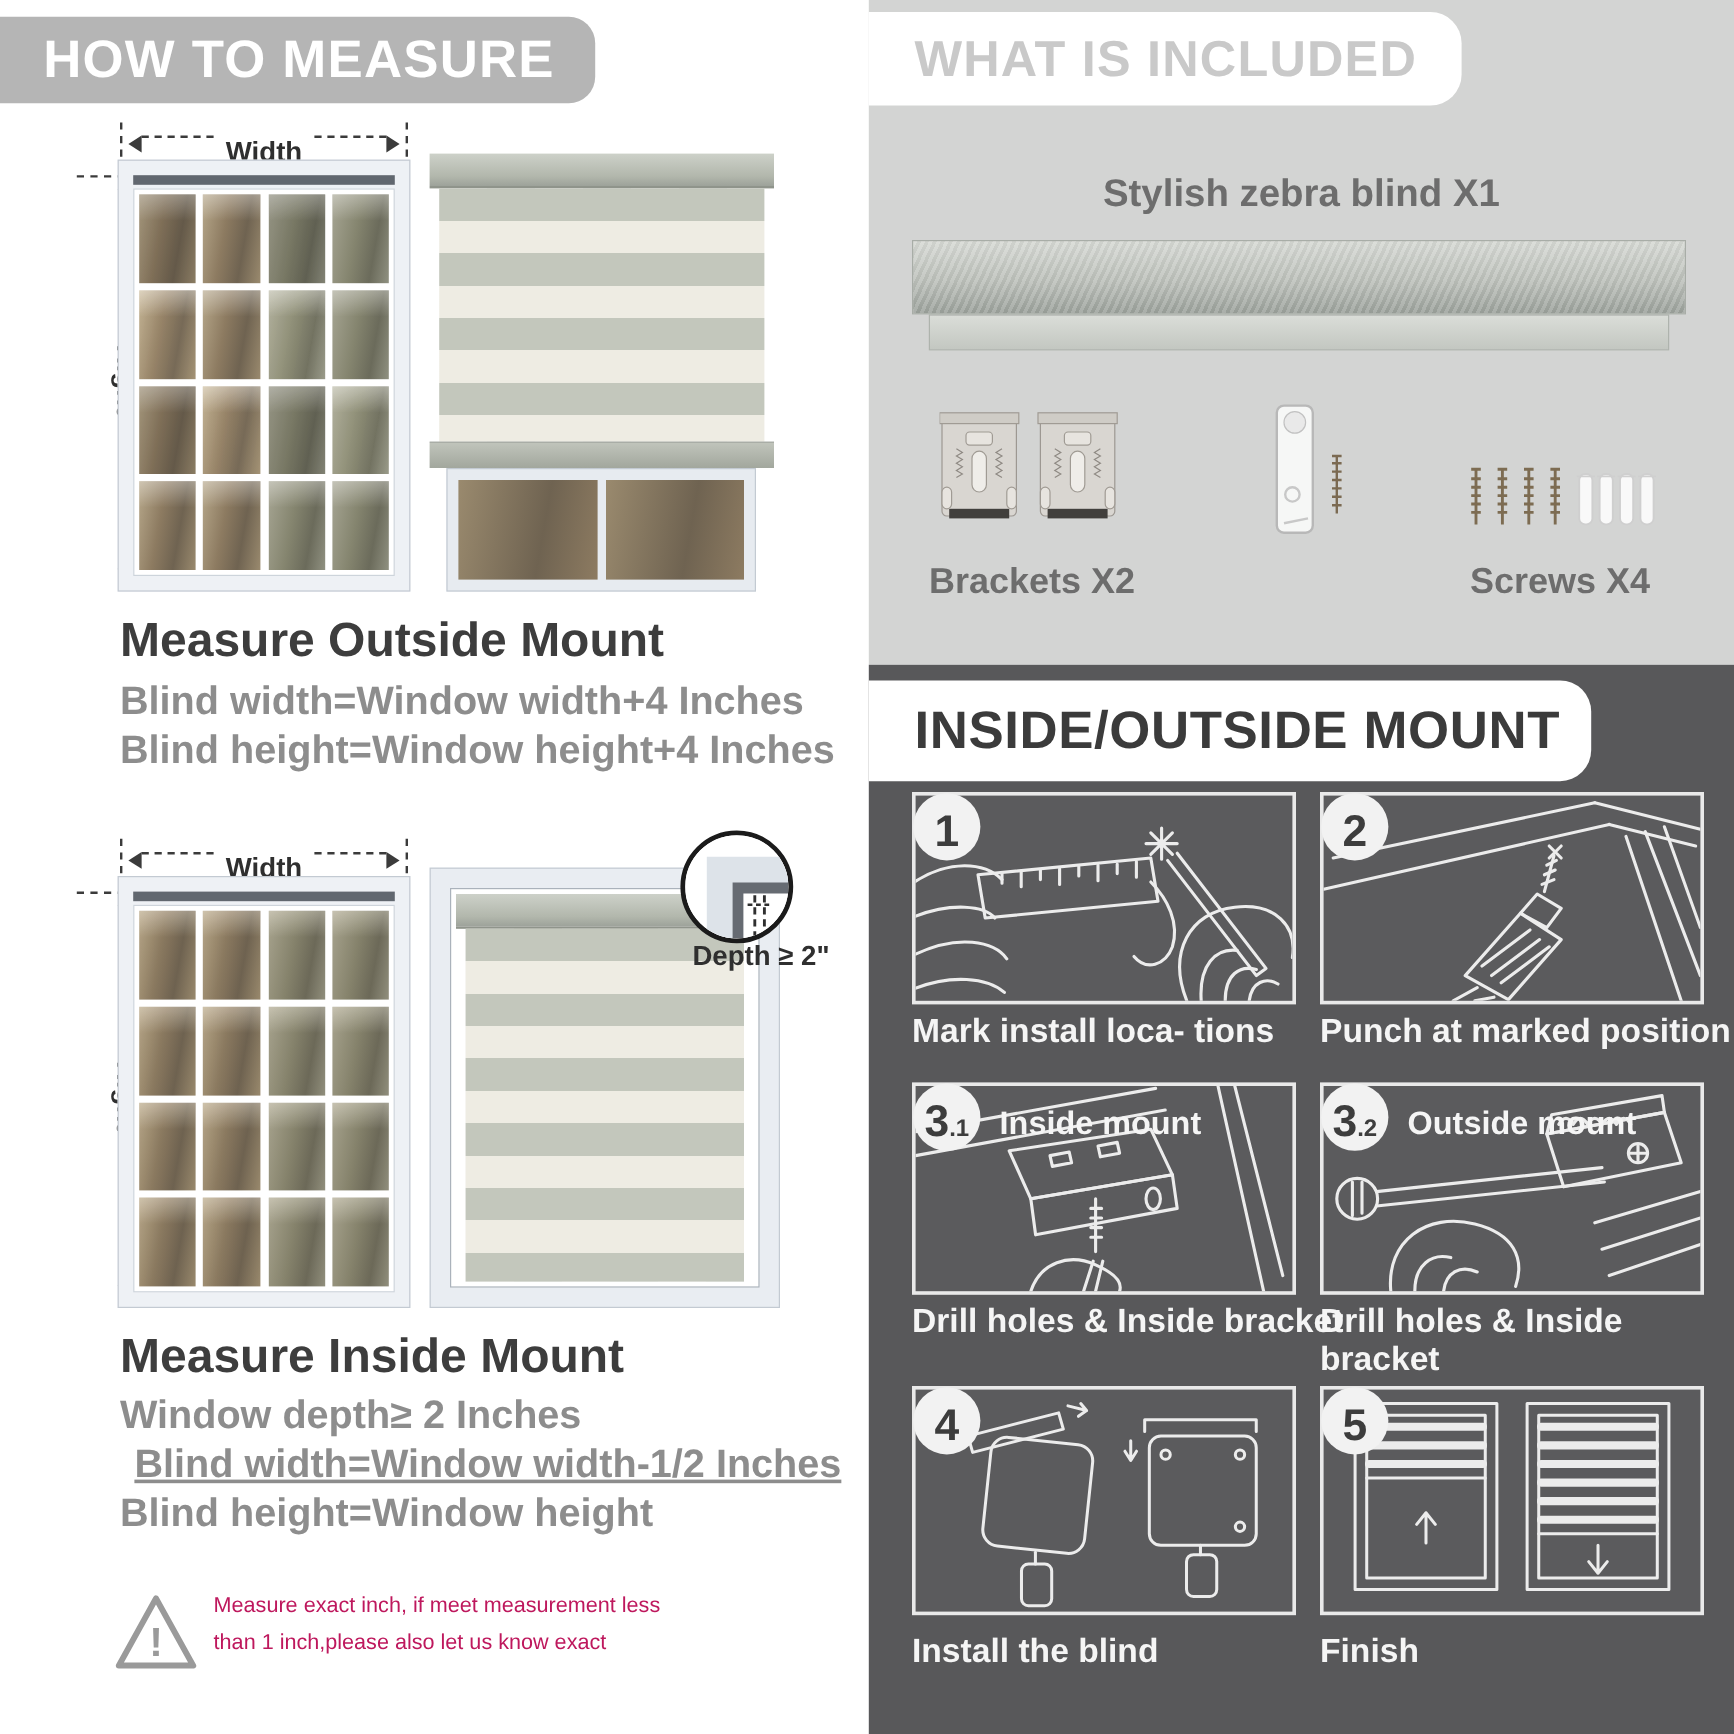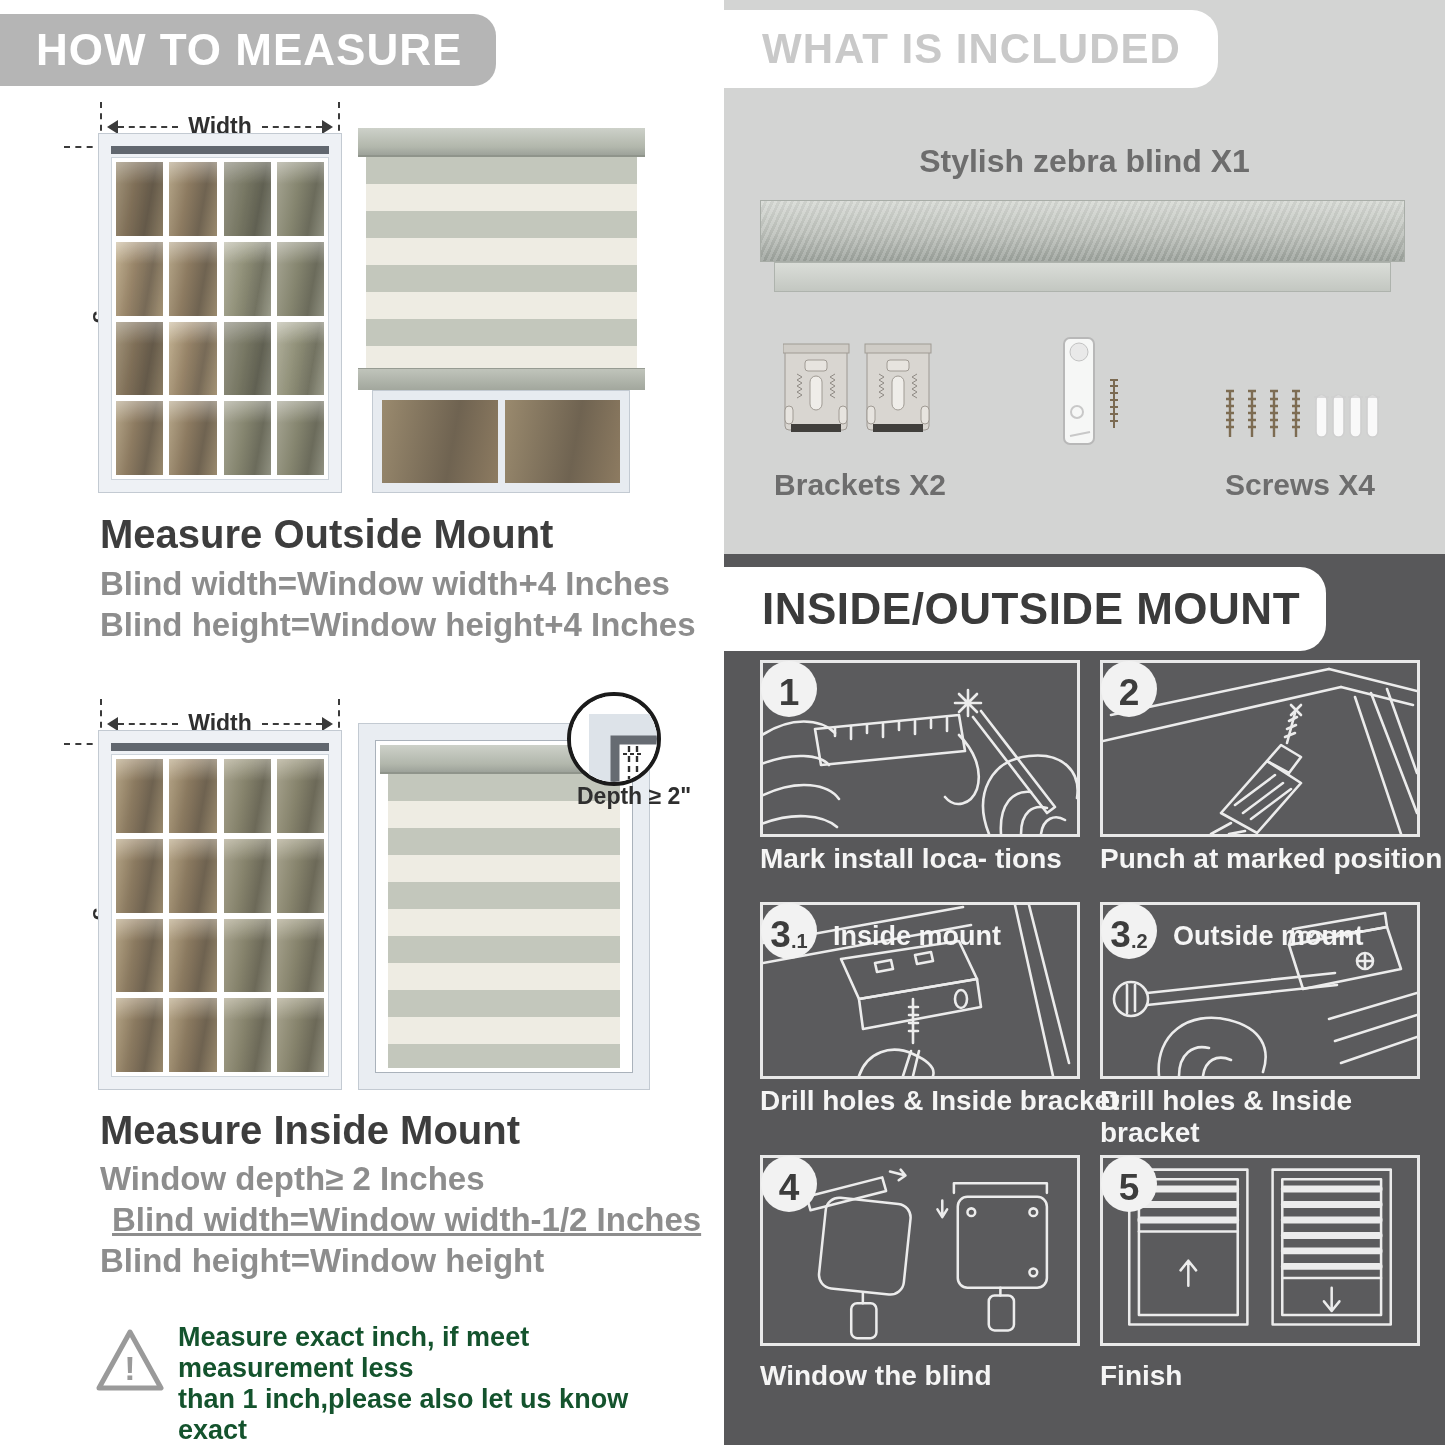--- a/index.html
+++ b/index.html
@@ -21,21 +21,21 @@
     gap:6px;background:#fff;}
   .gcell{background:linear-gradient(100deg,#b6a78a 0%,#8d7b61 38%,#6f6351 68%,#9a8a6e 100%);}
   .gcell::after{content:"";display:block;width:100%;height:30%;
     background:linear-gradient(180deg,rgba(255,255,255,.35),rgba(255,255,255,0));}
   .c2 .gcell{background:linear-gradient(100deg,#a6a593 0%,#85856f 42%,#6b6b5b 72%,#909181 100%);}
   .gcell:nth-child(3n){filter:brightness(1.07);}
   .gcell:nth-child(4n+1){filter:brightness(.9);}
   .win2 .gcell{filter:sepia(.15) brightness(.96);}
 
   
-  .hmeas{display:flex;align-items:center;}
+  .hmeas{display:flex;}
   .hmeas .line{flex:1;border-top:2px dashed #3b3b3b;height:0;}
   .tri-l{width:0;height:0;border:7px solid transparent;border-right:11px solid #3b3b3b;flex:none;}
   .tri-r{width:0;height:0;border:7px solid transparent;border-left:11px solid #3b3b3b;flex:none;}
   .meas-label{font-size:23px;font-weight:bold;color:#2f2f2f;padding:0 10px;flex:none;}
   .vmeas{display:flex;flex-direction:column;align-items:center;}
   .vmeas .line{flex:1;border-left:2px dashed #3b3b3b;width:0;}
   .tri-u{width:0;height:0;border:7px solid transparent;border-bottom:11px solid #3b3b3b;flex:none;}
   .tri-d{width:0;height:0;border:7px solid transparent;border-top:11px solid #3b3b3b;flex:none;}
   .vmeas .meas-label{transform:rotate(90deg);padding:14px 0;white-space:nowrap;}
   .guide{border-left:2px dashed #3b3b3b;width:0;}
@@ -56,21 +56,21 @@
   
   .in-window{background:#e9edf2;border:1px solid #c3cad2;box-sizing:border-box;padding:16px;}
   .in-window .inner{width:100%;height:100%;background:#fff;border:1px solid #aab2bb;box-sizing:border-box;
     display:flex;flex-direction:column;padding:4px;}
   .callout{border-radius:50%;border:4px solid #1b1b1b;background:#fff;overflow:hidden;}
   .depth-label{font-size:23px;font-weight:bold;color:#2f2f2f;}
 
   .sec-title{font-size:40px;font-weight:bold;color:#3d3d3d;}
   .sec-rule{font-size:33px;font-weight:bold;color:#8d8d8d;}
 
-  .warn-text{font-size:27px;font-weight:bold;color:#14532d;line-height:31px;}
+  .warn-text{font-size:18px;font-weight:normal;color:#be185d;line-height:31px;}
 
   
   .panel-light{left:724px;top:0;width:721px;height:554px;background:#d3d4d3;}
   .included-header{left:724px;top:10px;width:494px;height:78px;background:#fff;
     border-radius:0 26px 26px 0;display:flex;align-items:center;padding-left:38px;box-sizing:border-box;}
   .included-header span{color:#c9c9c9;font-size:42px;font-weight:bold;letter-spacing:1px;}
   .blind-label{font-size:32px;font-weight:bold;color:#6d6d6d;text-align:center;}
   .item-label{font-size:30px;font-weight:bold;color:#6d6d6d;text-align:center;}
 
   .rail-main{background:linear-gradient(180deg,#d6d9d4 0%,#bcc0ba 55%,#9ba19b 100%);
@@ -409,21 +409,21 @@
       <circle cx="274" cy="56" r="4"></circle>
       <circle cx="274" cy="118" r="4"></circle>
       <path d="M240,134 v8"></path>
       <rect x="228" y="142" width="26" height="36" rx="6"></rect>
     </svg>
     <div class="badge">
       <span class="n">4</span>
         <span class="s"></span>
     </div>
   </div>
-  <div class="abs caption" style="left:760px;top:1360px;">Window the blind</div>
+  <div class="abs caption" style="left:760px;top:1360px;">Install the blind</div>
 
   <div class="abs step-panel" style="left:1100px;top:1155px;width:320px;height:191px;">
     <svg class="lineart" viewBox="0 0 314 191">
       <rect x="22" y="12" width="122" height="160"></rect>
       <rect x="32" y="22" width="102" height="140"></rect>
       <path class="thick" d="M34,32 h98 M34,48 h98 M34,64 h98"></path>
       <path d="M32,76 h102"></path>
       <path d="M83,132 v-26 m-8,10 l8,-10 l8,10"></path>
       <rect x="170" y="12" width="122" height="160"></rect>
       <rect x="180" y="22" width="102" height="140"></rect>

